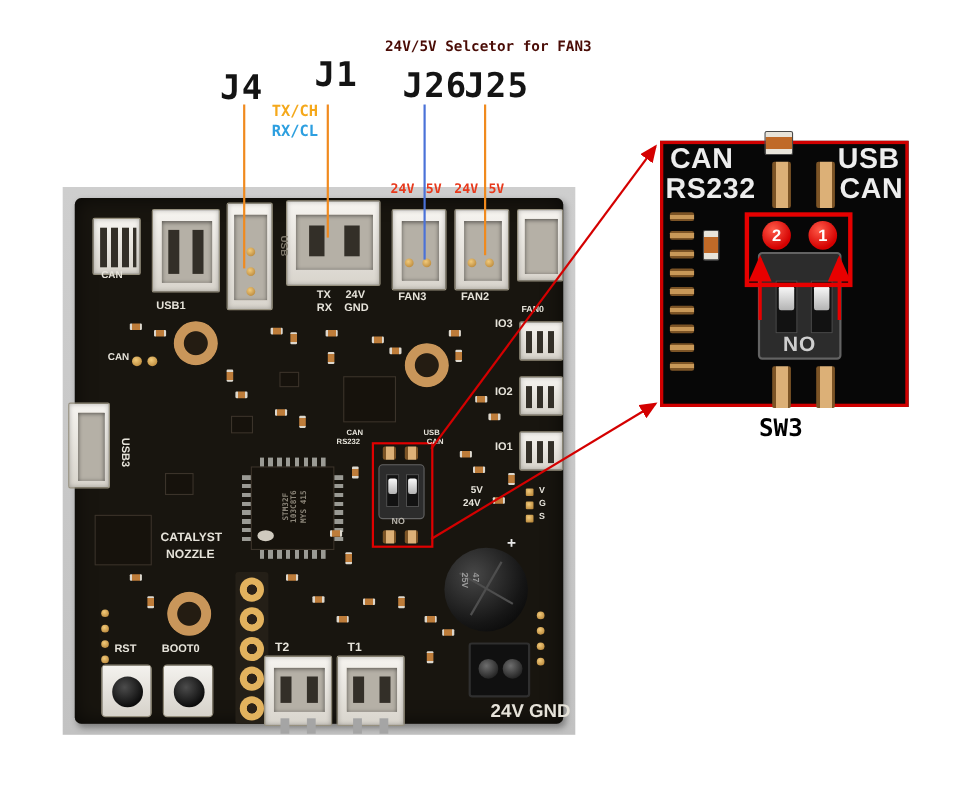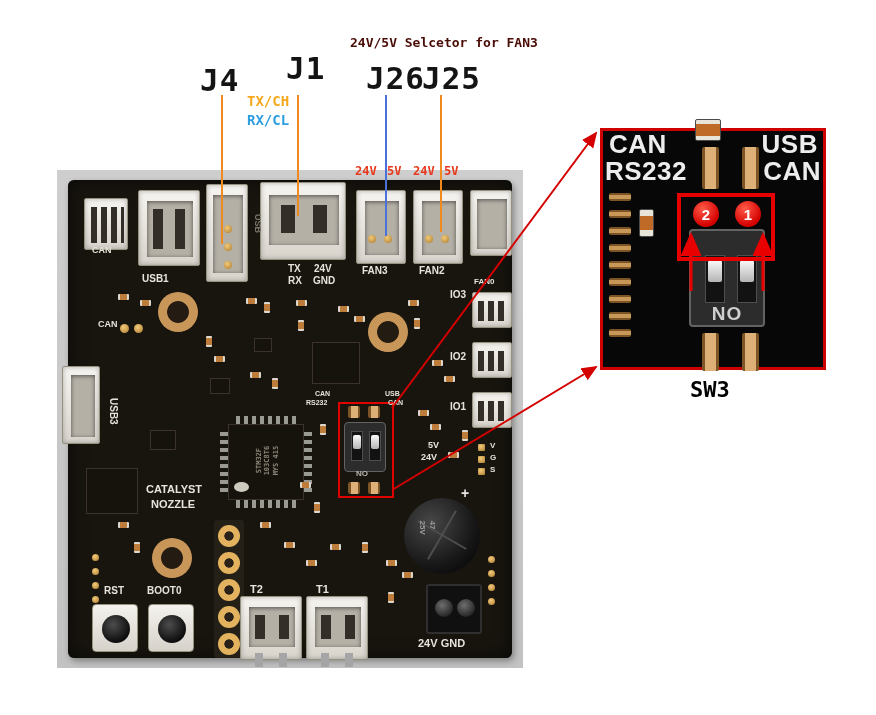--- a/index.html
+++ b/index.html
@@ -290,21 +290,21 @@
   <div class="silk" style="left:104px;top:586px;font-size:10px">RST</div>
   <div class="silk" style="left:147px;top:586px;font-size:10px">BOOT0</div>
   <div class="silk" style="left:250px;top:584px;font-size:11px">T2</div>
   <div class="silk" style="left:316px;top:584px;font-size:11px">T1</div>
   <div class="silk" style="left:428px;top:441px;font-size:9px">5V</div>
   <div class="silk" style="left:421px;top:453px;font-size:9px">24V</div>
   <div class="silk" style="left:490px;top:442px;font-size:8px">V</div>
   <div class="silk" style="left:490px;top:454px;font-size:8px">G</div>
   <div class="silk" style="left:490px;top:466px;font-size:8px">S</div>
   <div class="silk" style="left:461px;top:486px;font-size:14px;color:#e8e8e8">+</div>
-  <div class="silk" style="left:418px;top:638px;font-size:11px">24V GND</div>
+  <div class="silk" style="left:446px;top:638px;font-size:17px">24V GND</div>
 
   <svg class="overlay" width="876" height="715" viewBox="0 0 876 715">
     <defs>
       <marker id="arr" markerWidth="9" markerHeight="8" refX="7" refY="3.5" orient="auto">
         <path d="M0,0 L8,3.5 L0,7 Z" fill="#d40000"></path>
       </marker>
     </defs>
     <line x1="222" y1="95" x2="222" y2="244" stroke="#f08a1e" stroke-width="2"></line>
     <line x1="298" y1="95" x2="298" y2="216" stroke="#f08a1e" stroke-width="2"></line>
     <line x1="386" y1="95" x2="386" y2="236" stroke="#4a72d8" stroke-width="2"></line>

